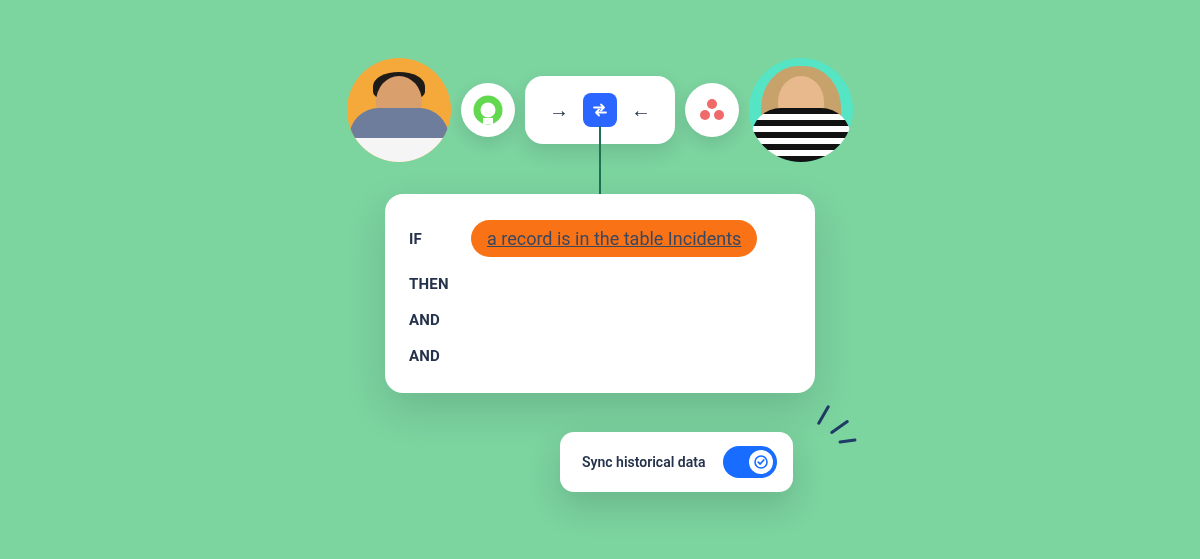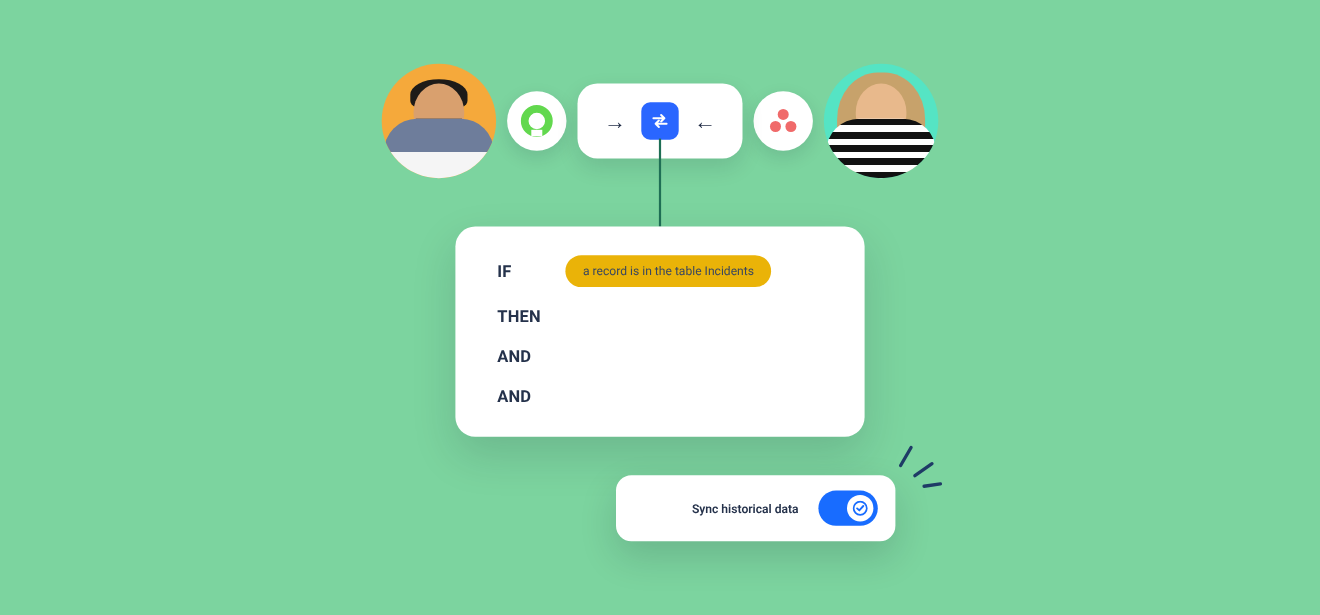--- a/index.html
+++ b/index.html
@@ -108,68 +108,68 @@
   .connector-wrap {
     position:absolute;
     top: 126px; 
     height: 80px;
     left: 0; right: 0;
   }
 
   
   .rules-card {
     position: absolute;
-    top: 206px;
+    top: 194px;
     left: 50%;
     transform: translateX(-50%);
-    width: 372px;
+    width: 430px;
     background: #ffffff;
     border-radius: 18px;
     box-shadow: 0 16px 40px rgba(17,24,39,.15);
-    padding: 26px 38px 28px;
+    padding: 26px 24px 28px;
     z-index: 2;
   }
   .rule-row {
     display:flex; align-items:center;
     margin-bottom: 18px;
   }
   .rule-row:last-child { margin-bottom: 0; }
   .rule-kw {
     width: 62px;
     font-weight: 700;
     font-size: 15px;
     color: #25324b;
     letter-spacing: .2px;
   }
   .rule-chip {
-    background: #eab308;
+    background: #f97316;
     color: #3a475f;
-    font-size: 11px;
+    font-size: 18px;
     padding: 8px 16px;
     border-radius: 999px;
     white-space: nowrap;
+    text-decoration: underline;
   }
 
   
   .hist-card {
     position:absolute;
     top: 432px;
     left: 560px;
     background:#fff;
     border-radius: 14px;
     box-shadow: 0 14px 34px rgba(17,24,39,.16);
     padding: 14px 16px 14px 22px;
     display:flex; align-items:center; gap:18px;
     z-index:3;
   }
   .hist-label {
-    font-size: 11px;
+    font-size: 14px;
     font-weight: 600;
     color:#25324b;
-    margin-left:47px;
   }
   .toggle {
     width: 54px; height: 32px;
     border-radius: 999px;
     background:#186cff;
     position:relative;
     cursor:pointer;
   }
   .toggle .knob{
     position:absolute; right:4px; top:4px;

